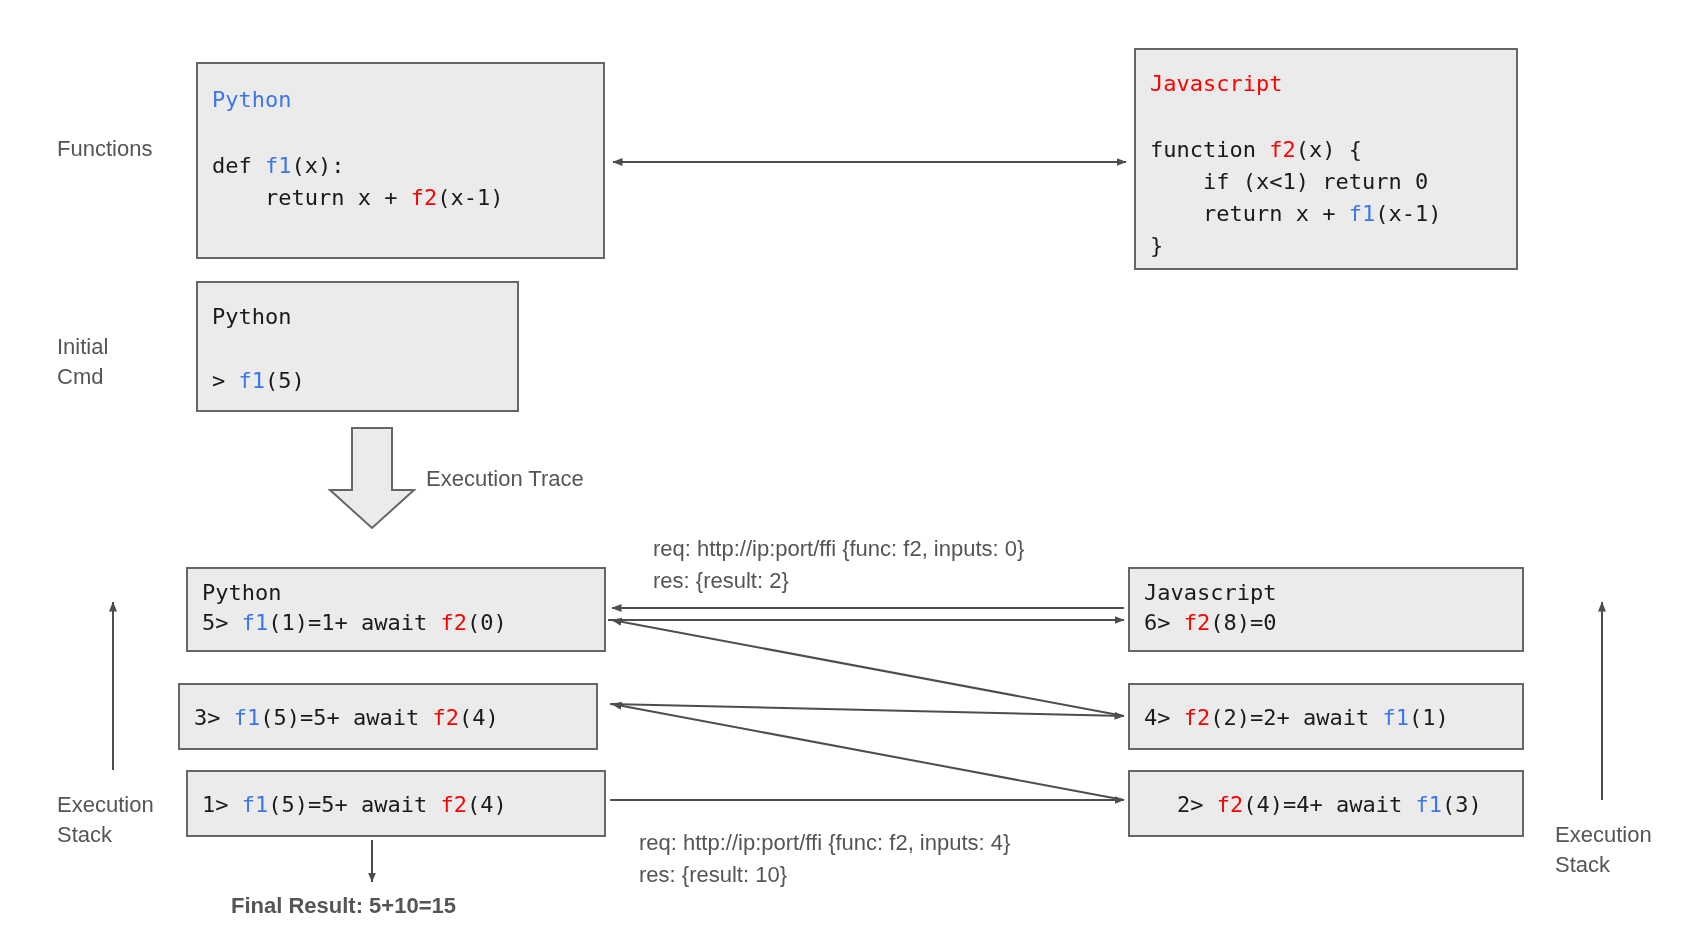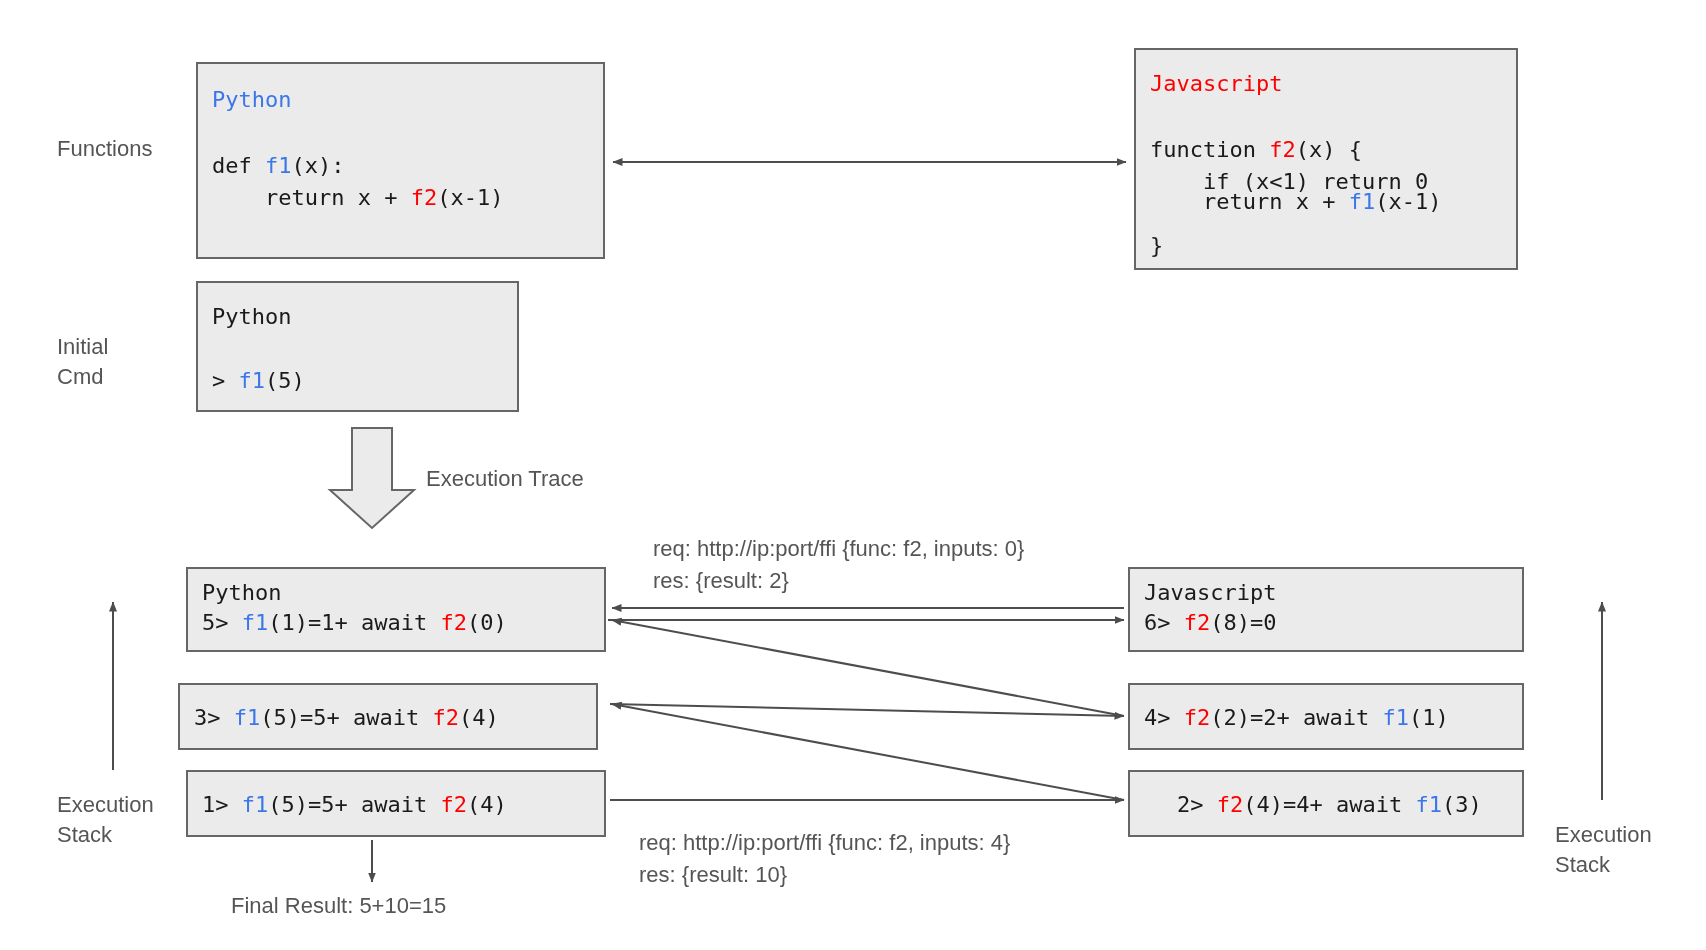--- a/index.html
+++ b/index.html
@@ -62,21 +62,21 @@
   <div class="box" style="left:196px; top:62px; width:409px; height:197px;">
     <div class="code py" style="position:absolute; left:14px; top:20px;">Python</div>
     <div class="code" style="position:absolute; left:14px; top:86px;"><span>def </span><span class="py">f1</span><span>(x):</span></div>
     <div class="code" style="position:absolute; left:14px; top:118px;"><span>    return x + </span><span class="js">f2</span><span>(x-1)</span></div>
   </div>
 
   <div class="box" style="left:1134px; top:48px; width:384px; height:222px;">
     <div class="code js" style="position:absolute; left:14px; top:18px;">Javascript</div>
     <div class="code" style="position:absolute; left:14px; top:84px;"><span>function </span><span class="js">f2</span><span>(x) {</span></div>
     <div class="code" style="position:absolute; left:14px; top:116px;">    if (x&lt;1) return 0</div>
-    <div class="code" style="position:absolute; left:14px; top:136px;"><span>    return x + </span><span class="py">f1</span><span>(x-1)</span></div>
+    <div class="code" style="position:absolute; left:14px; top:148px;"><span>    return x + </span><span class="py">f1</span><span>(x-1)</span></div>
     <div class="code" style="position:absolute; left:14px; top:180px;">}</div>
   </div>
 
 
   <div class="box" style="left:196px; top:281px; width:323px; height:131px;">
     <div class="code" style="position:absolute; left:14px; top:18px;">Python</div>
     <div class="code" style="position:absolute; left:14px; top:82px;"><span>&gt; </span><span class="py">f1</span><span>(5)</span></div>
   </div>
 
   <div class="lbl" style="left:426px; top:464px;">Execution Trace</div>
@@ -105,21 +105,21 @@
 
   <div class="box" style="left:1128px; top:770px; width:396px; height:67px;">
     <div class="code" style="position:absolute; left:14px; top:17px;margin-left:33px;"><span>2&gt; </span><span class="js">f2</span><span>(4)=4+ await </span><span class="py">f1</span><span>(3)</span></div>
   </div>
 
   <div class="lbl" style="left:653px; top:534px;">req: http://ip:port/ffi {func: f2, inputs: 0}</div>
   <div class="lbl" style="left:653px; top:566px;">res: {result: 2}</div>
   <div class="lbl" style="left:639px; top:828px;">req: http://ip:port/ffi {func: f2, inputs: 4}</div>
   <div class="lbl" style="left:639px; top:860px;">res: {result: 10}</div>
 
-  <div class="lbl" style="left:231px; top:891px;">Final Result: 5+10=15</div>
+  <div class="lbl" style="left:231px; top:891px;font-weight:bold;">Final Result: 5+10=15</div>
 
   <svg class="overlay" viewBox="0 0 1706 950">
     <defs>
       <marker id="ah" markerWidth="10" markerHeight="8" refX="9.5" refY="4" orient="auto" markerUnits="userSpaceOnUse">
         <path d="M0,0 L10,4 L0,8 z" fill="#4d4d4d"></path>
       </marker>
       <marker id="ah-start" markerWidth="10" markerHeight="8" refX="0.5" refY="4" orient="auto" markerUnits="userSpaceOnUse">
         <path d="M10,0 L0,4 L10,8 z" fill="#4d4d4d"></path>
       </marker>
     </defs>

